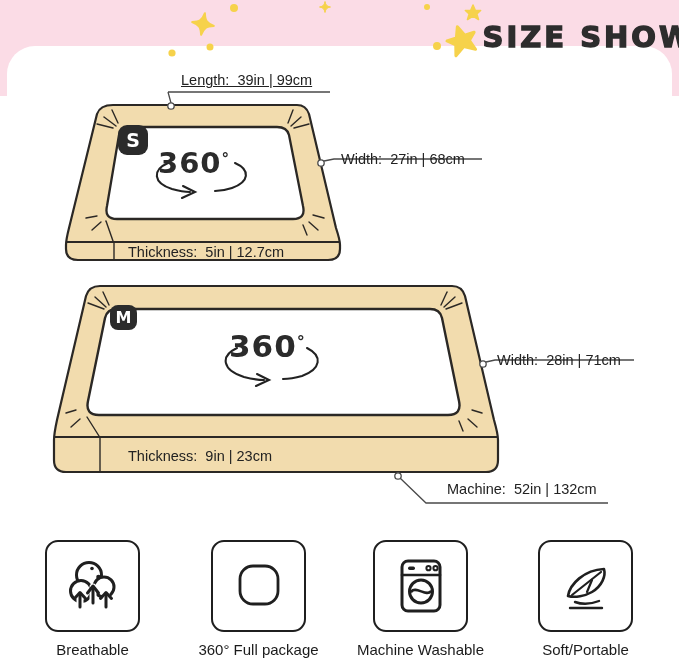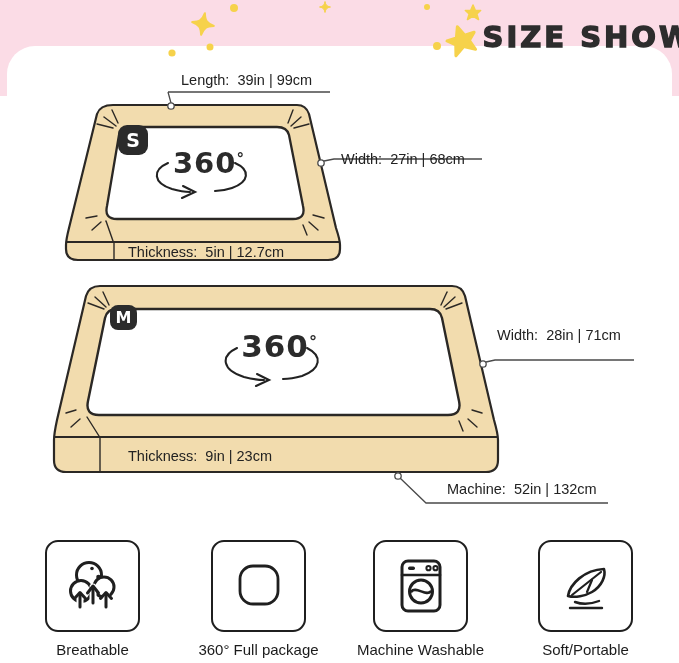--- a/index.html
+++ b/index.html
@@ -11,30 +11,30 @@
   .title{position:absolute;top:5px;left:0;width:100%;margin:15px;text-align:right;
          font-size:29px;font-weight:bold;letter-spacing:3px;color:#2d2d2d;z-index:4;
          -webkit-text-stroke:1.4px #2d2d2d;font-family:"DejaVu Sans","Liberation Sans",sans-serif;}
   .stars{position:absolute;top:0;left:0;z-index:5;pointer-events:none;}
   .scene{position:absolute;top:0;left:0;z-index:2;}
   .badge{position:absolute;background:#2b2b2b;color:#ffffff;font-weight:bold;z-index:3;
          display:flex;align-items:center;justify-content:center;
          font-family:"DejaVu Sans",sans-serif;}
   .badge-s{left:118px;top:125px;width:30px;height:30px;font-size:19px;border-radius:9px;}
   .badge-m{left:110px;top:305px;width:27px;height:25px;font-size:16px;border-radius:8px;}
-  .rot{position:absolute;font-weight:bold;color:#2b2b2b;z-index:3;text-align:right;
+  .rot{position:absolute;font-weight:bold;color:#2b2b2b;z-index:3;text-align:left;
        font-family:"DejaVu Sans",sans-serif;letter-spacing:1px;}
   .rot-s{left:158px;top:146px;width:86px;font-size:29px;}
   .rot-m{left:229px;top:328px;width:88px;font-size:31px;}
   .deg{font-size:0.52em;position:relative;top:-0.62em;letter-spacing:0;}
   .measure{position:absolute;font-size:14.5px;color:#222222;white-space:pre;z-index:3;}
-  .m-len-s{left:181px;top:72px;}
+  .m-len-s{left:181px;top:72px;text-decoration:underline;}
   .m-wid-s{left:341px;top:151px;}
   .m-thk-s{left:128px;top:244px;}
-  .m-wid-m{left:497px;top:327px;}
+  .m-wid-m{left:497px;top:352px;}
   .m-thk-m{left:128px;top:448px;}
   .m-len-m{left:447px;top:481px;}
   .feature{position:absolute;top:540px;width:95px;height:92px;z-index:3;}
   .f1{left:45px;} .f2{left:211px;} .f3{left:373px;} .f4{left:538px;}
   .fbox{width:95px;height:92px;border:2.5px solid #1f1f1f;border-radius:13px;
         box-sizing:border-box;display:flex;align-items:center;justify-content:center;background:#fff;}
   .flabel{position:absolute;top:101px;left:50%;transform:translateX(-50%);
           white-space:nowrap;font-size:15px;color:#1b1b1b;}
 </style>
 </head>

